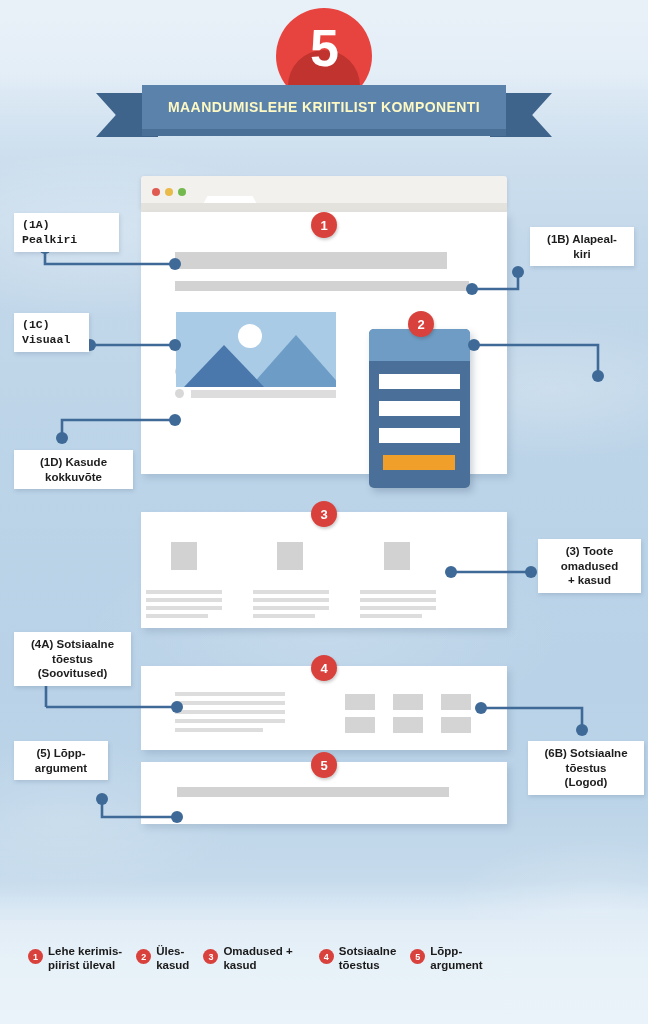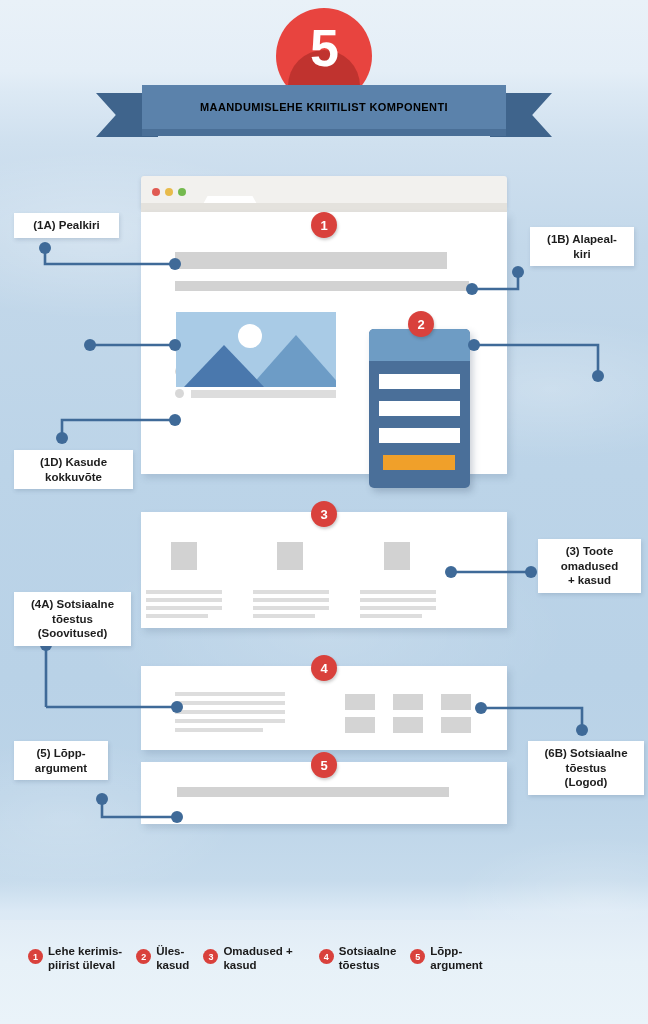--- a/index.html
+++ b/index.html
@@ -58,21 +58,21 @@
   .ribbon-band {
     position: absolute; left: 142px; top: 0; width: 364px; height: 44px;
     background: #5b82ab;
     display: flex; align-items: center; justify-content: center;
   }
   .ribbon-band::after {
     content: ""; position: absolute; left: 0; right: 0; bottom: -7px; height: 7px;
     background: #4a6f97;
   }
   .ribbon-title {
-    color: #000000; font-size: 11px; font-weight: bold;
+    color: #fef9c3; font-size: 14px; font-weight: bold;
     letter-spacing: .4px; white-space: nowrap;
   }
 
   
   .browser-chrome {
     position: absolute; left: 141px; top: 176px; width: 366px; height: 32px;
     background: #f2f1ee; border-radius: 3px 3px 0 0;
     box-shadow: 0 2px 4px rgba(60,80,105,.18);
   }
   .dot { position: absolute; top: 12px; width: 8px; height: 8px; border-radius: 50%; }
@@ -165,21 +165,21 @@
   .conn svg { display: block; overflow: visible; }
 
   
   .callout {
     position: absolute; background: #ffffff;
     color: #1d1d1d; font-size: 11.5px; font-weight: bold;
     line-height: 1.28; padding: 5px 8px;
     box-shadow: 1px 2px 4px rgba(70,95,125,.20);
     z-index: 7; white-space: pre-line;
   }
-  .callout.left-al { text-align: center; }
+  .callout.left-al { text-align: left; font-family: Liberation Mono, monospace; }
   .callout.ctr { text-align: center; }
 
   
   .legend {
     position: absolute; left: 0; bottom: 0; width: 648px; height: 104px;
     background: linear-gradient(180deg, #e1ecf6 0%, #e7f1f8 40%, #eaf3f9 100%);
   }
   .legend-row {
     position: absolute; left: 28px; top: 24px;
     display: flex; align-items: flex-start;
@@ -335,30 +335,32 @@
       <circle cx="102" cy="799" r="6" fill="#3f6a98"></circle>
       <circle cx="177" cy="817" r="6" fill="#3f6a98"></circle>
     </svg>
   </div>
 
   <div class="callout left-al" style="left:14px; top:213px; width:105px;">(1A) Pealkiri</div>
 
   <div class="callout ctr" style="left:530px; top:227px; width:104px;">(1B) Alapeal-
 kiri</div>
 
+  <div class="callout left-al" style="left:14px; top:313px; width:75px;">(1C)
+Visuaal</div>
 
   <div class="callout ctr" style="left:14px; top:450px; width:119px;">(1D) Kasude
 kokkuvõte</div>
 
 
   <div class="callout ctr" style="left:538px; top:539px; width:103px;">(3) Toote
 omadused
 + kasud</div>
 
-  <div class="callout ctr" style="left:14px; top:592px; width:117px;">(4A) Sotsiaalne
+  <div class="callout ctr" style="left:14px; top:632px; width:117px;">(4A) Sotsiaalne
 tõestus
 (Soovitused)</div>
 
   <div class="callout ctr" style="left:528px; top:741px; width:116px;">(6B) Sotsiaalne
 tõestus
 (Logod)</div>
 
   <div class="callout ctr" style="left:14px; top:741px; width:94px;">(5) Lõpp-
 argument</div>
 

